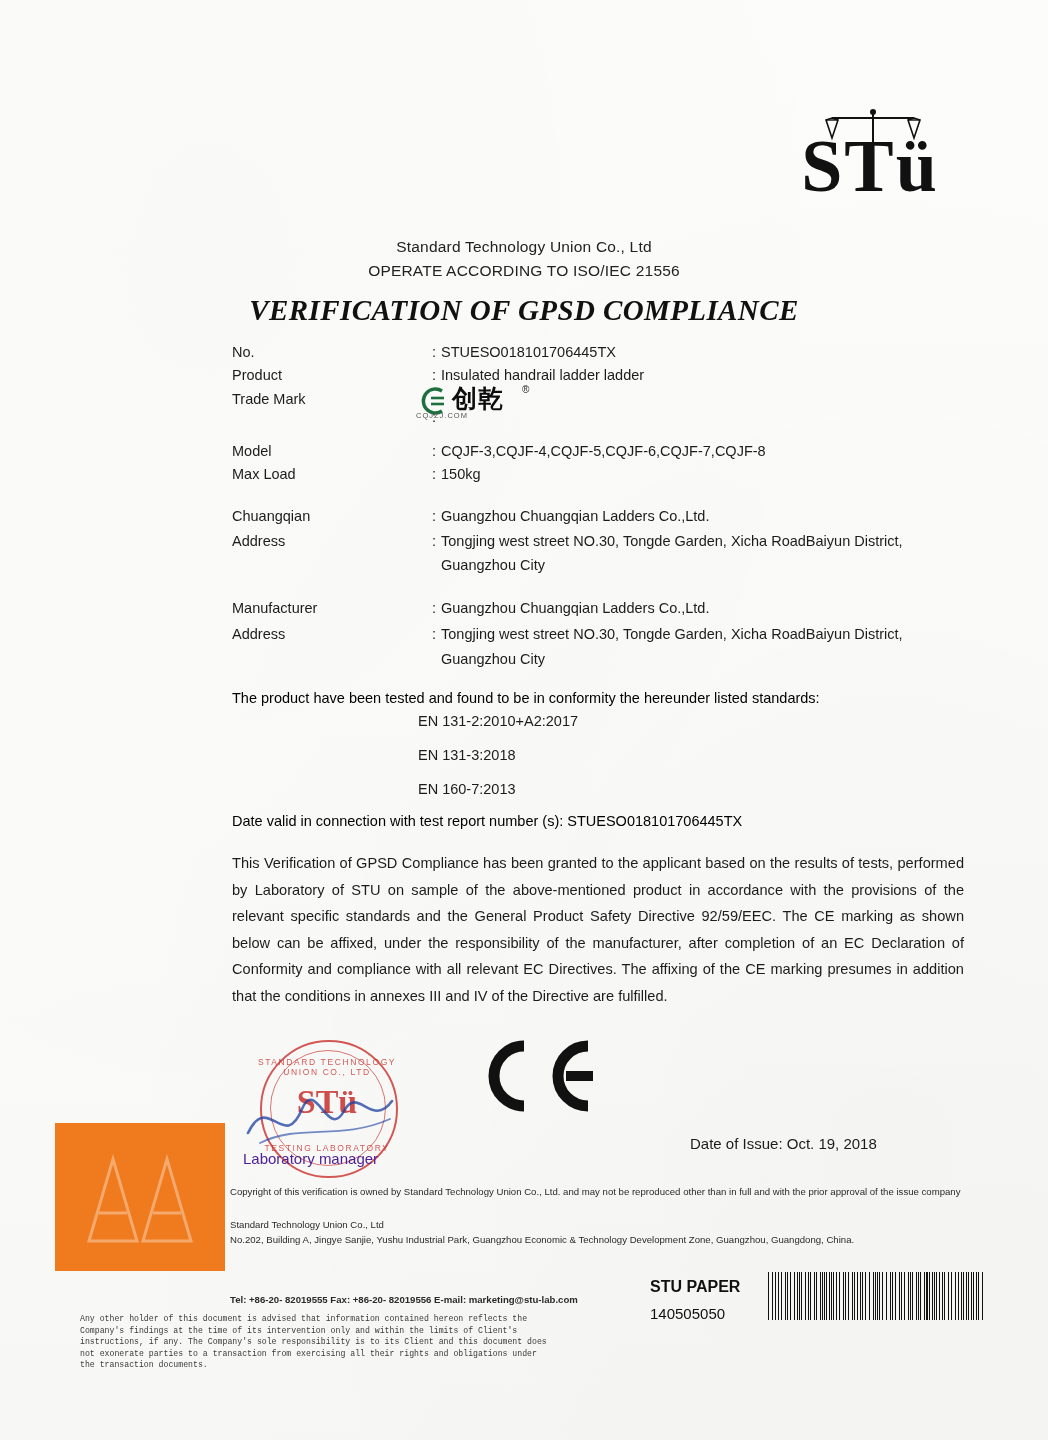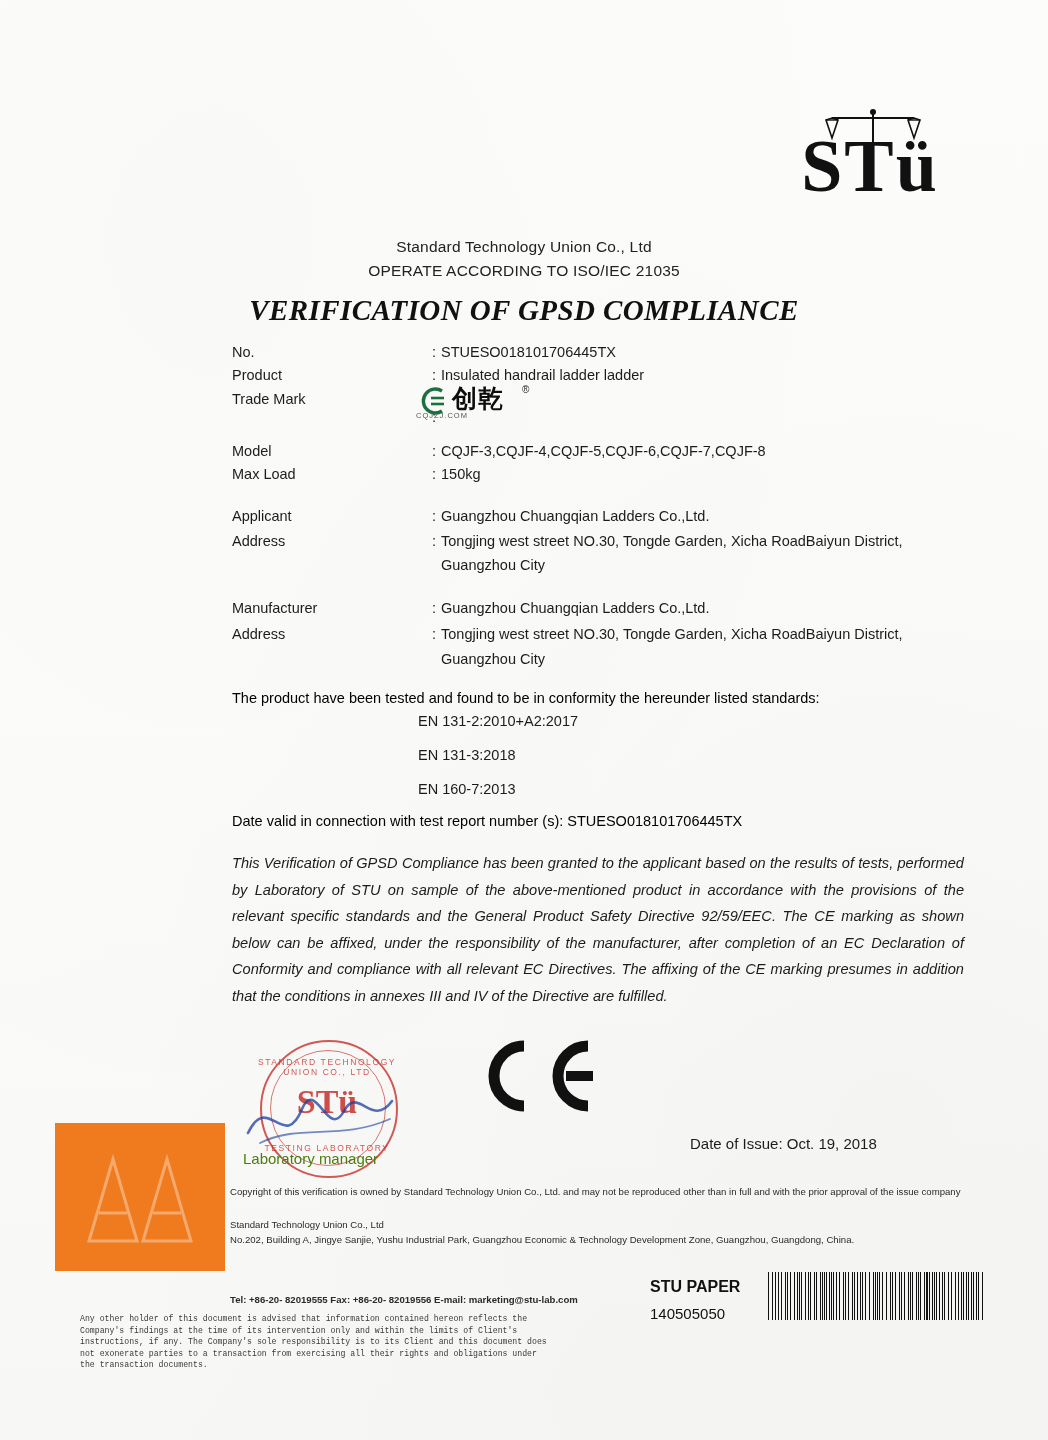--- a/index.html
+++ b/index.html
@@ -160,21 +160,20 @@
 
   #body-para {
     position: absolute;
     left: 232px;
     top: 850px;
     width: 732px;
     font-size: 14.6px;
     line-height: 26.5px;
     text-align: justify;
     color: #1c1c1c;
-    font-style: italic;
   }
 
   
   #stamp {
     position: absolute;
     left: 250px;
     top: 1035px;
     width: 160px;
     height: 150px;
   }
@@ -221,21 +220,21 @@
     position: absolute;
     left: -10px; top: 36px;
     width: 180px; height: 90px;
   }
 
   #lab-manager {
     position: absolute;
     left: 243px;
     top: 1150px;
     font-size: 15px;
-    color: #4d7c0f;
+    color: #4c1d95;
   }
 
   
   #ce-mark {
     position: absolute;
     left: 470px;
     top: 1040px;
     width: 125px;
     height: 72px;
   }
@@ -330,21 +329,21 @@
       <circle cx="49" cy="4" r="3" fill="#111"></circle>
       <path d="M2 12 L8 10 L14 12 L8 30 Z" fill="none" stroke="#111" stroke-width="1.6"></path>
       <path d="M84 12 L90 10 L96 12 L90 30 Z" fill="none" stroke="#111" stroke-width="1.6"></path>
       <line x1="2" y1="12" x2="14" y2="12" stroke="#111" stroke-width="1.4"></line>
       <line x1="84" y1="12" x2="96" y2="12" stroke="#111" stroke-width="1.4"></line>
     </svg>
     <div class="letters">STü</div>
   </div>
 
   <div class="hdr-line" id="hdr-company">Standard Technology Union Co., Ltd</div>
-  <div class="hdr-line" id="hdr-iso">OPERATE ACCORDING TO ISO/IEC 21035</div>
+  <div class="hdr-line" id="hdr-iso">OPERATE ACCORDING TO ISO/IEC 21556</div>
   <div id="doc-title">VERIFICATION OF GPSD COMPLIANCE</div>
 
   <div class="field" style="top:341px; left:232px; width:760px;">
     <span class="lbl">No.</span>
     <span class="val"><span class="colon">:</span><span>STUESO018101706445TX</span></span>
   </div>
   <div class="field" style="top:364px; left:232px; width:760px;">
     <span class="lbl">Product</span>
     <span class="val"><span class="colon">:</span><span>Insulated handrail ladder ladder</span></span>
   </div>
@@ -367,21 +366,21 @@
   <div class="field" style="top:440px; left:232px; width:760px;">
     <span class="lbl">Model</span>
     <span class="val"><span class="colon">:</span><span>CQJF-3,CQJF-4,CQJF-5,CQJF-6,CQJF-7,CQJF-8</span></span>
   </div>
   <div class="field" style="top:463px; left:232px; width:760px;">
     <span class="lbl">Max Load</span>
     <span class="val"><span class="colon">:</span><span>150kg</span></span>
   </div>
 
   <div class="field" style="top:505px; left:232px; width:760px;">
-    <span class="lbl">Applicant</span>
+    <span class="lbl">Chuangqian</span>
     <span class="val"><span class="colon">:</span><span>Guangzhou Chuangqian Ladders Co.,Ltd.</span></span>
   </div>
   <div class="field" style="top:530px; left:232px; width:760px;">
     <span class="lbl">Address</span>
     <span class="val"><span class="colon">:</span><span>Tongjing west street NO.30, Tongde Garden, Xicha RoadBaiyun District,</span></span>
   </div>
   <div class="field" style="top:554px; left:232px; width:760px;">
     <span class="val" style="left:209px;">Guangzhou City</span>
   </div>
 

